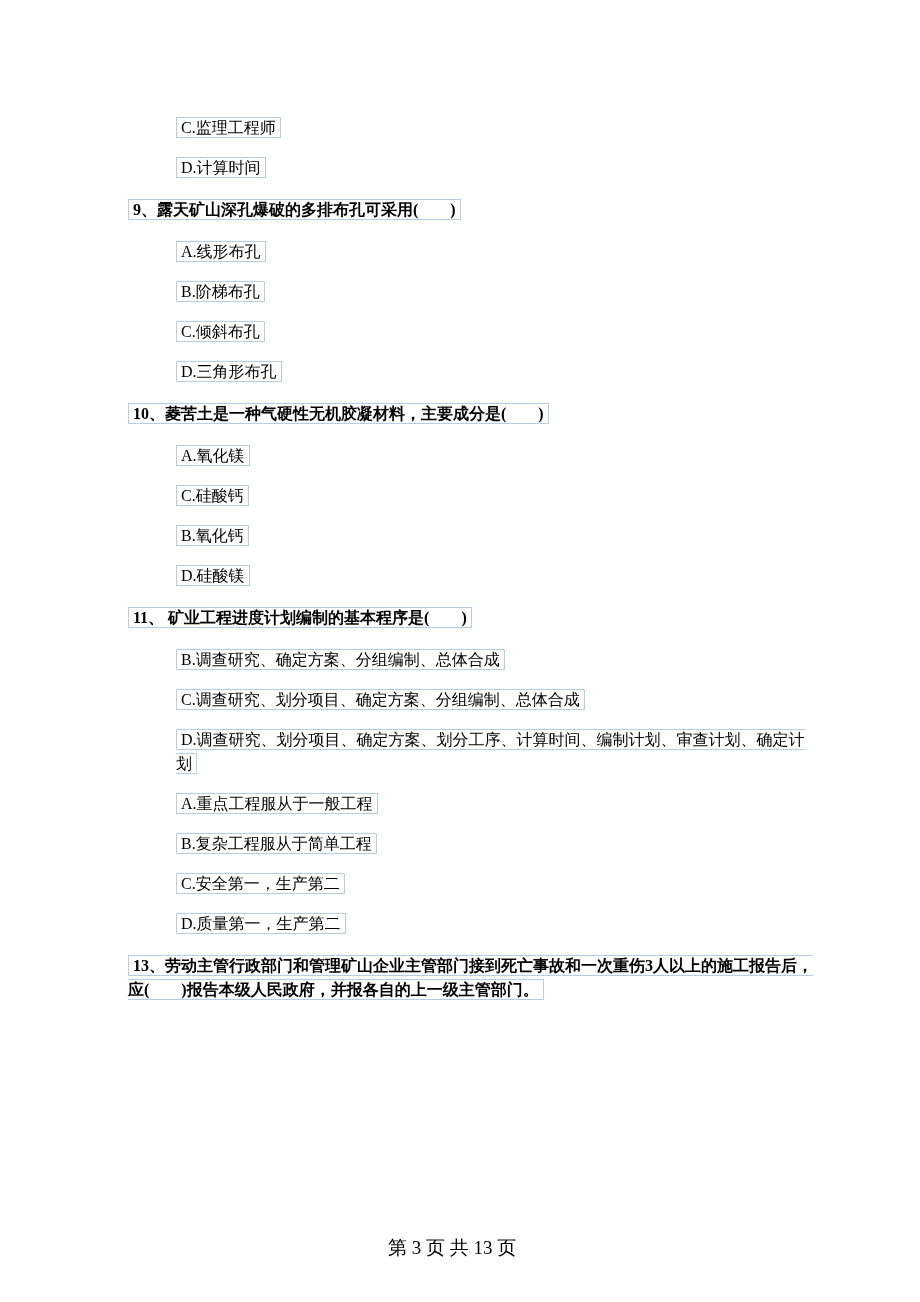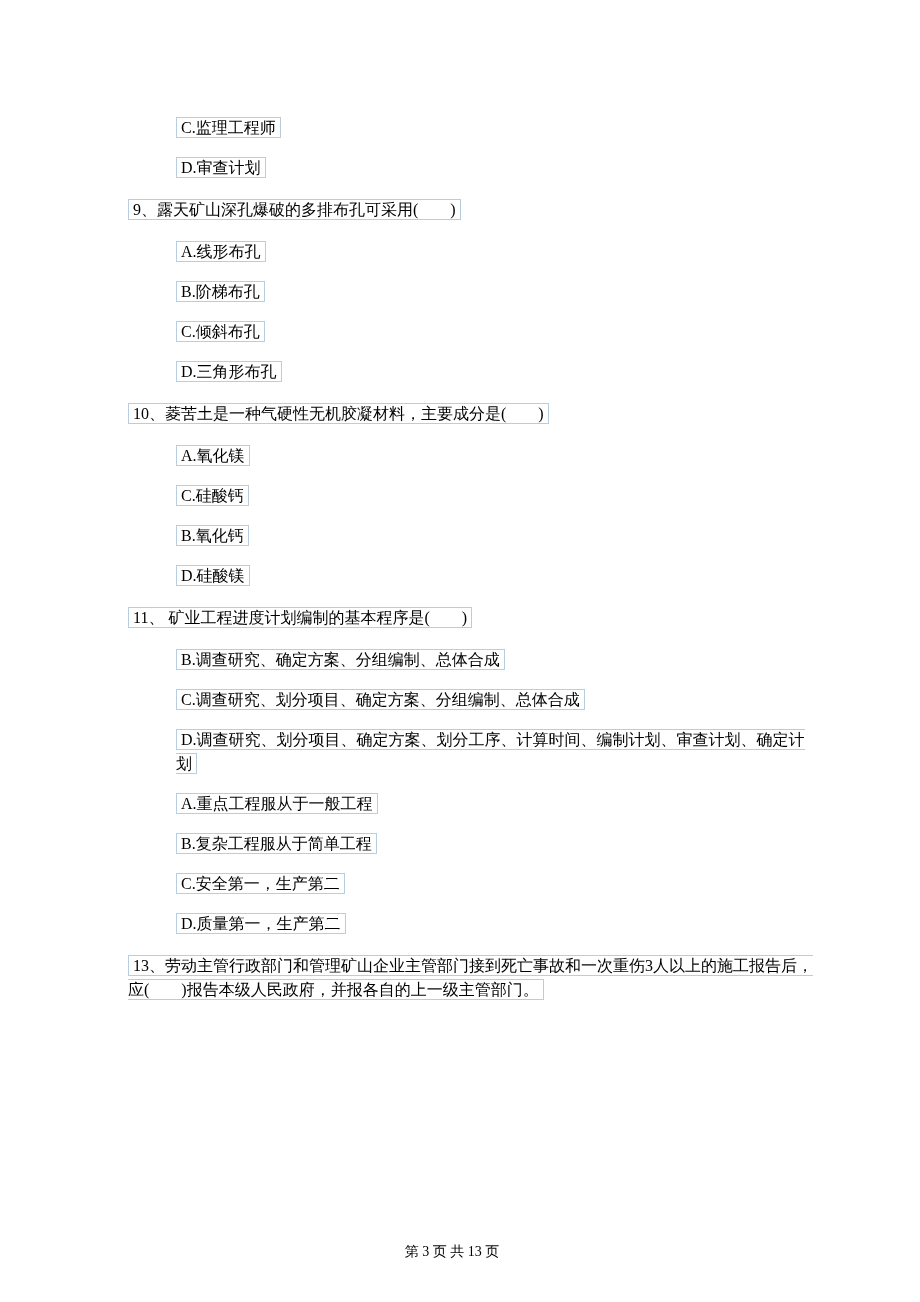--- a/index.html
+++ b/index.html
@@ -14,45 +14,46 @@
     position: relative;
   }
   .page {
     padding: 100px 100px 60px 100px;
   }
   .option {
     margin: 16px 0 16px 76px;
   }
   .question {
     margin: 18px 0 18px 28px;
+    font-weight: bold;
   }
   .boxed {
     border: 1px solid #b8cde0;
     padding: 1px 4px;
     display: inline;
   }
   .footer {
     position: absolute;
     bottom: 40px;
     left: 0;
     right: 16px;
     text-align: center;
-    font-size: 14px;
+    font-size: 19px;
   }
 </style>
 </head>
 <body>
 
 <div class="page">
 
   <div class="option">
     <span class="boxed">C.监理工程师</span>
   </div>
   <div class="option">
-    <span class="boxed">D.审查计划</span>
+    <span class="boxed">D.计算时间</span>
   </div>
 
   <div class="question">
     <span class="boxed">9、露天矿山深孔爆破的多排布孔可采用(　　)</span>
   </div>
   <div class="option">
     <span class="boxed">A.线形布孔</span>
   </div>
   <div class="option">
     <span class="boxed">B.阶梯布孔</span>

